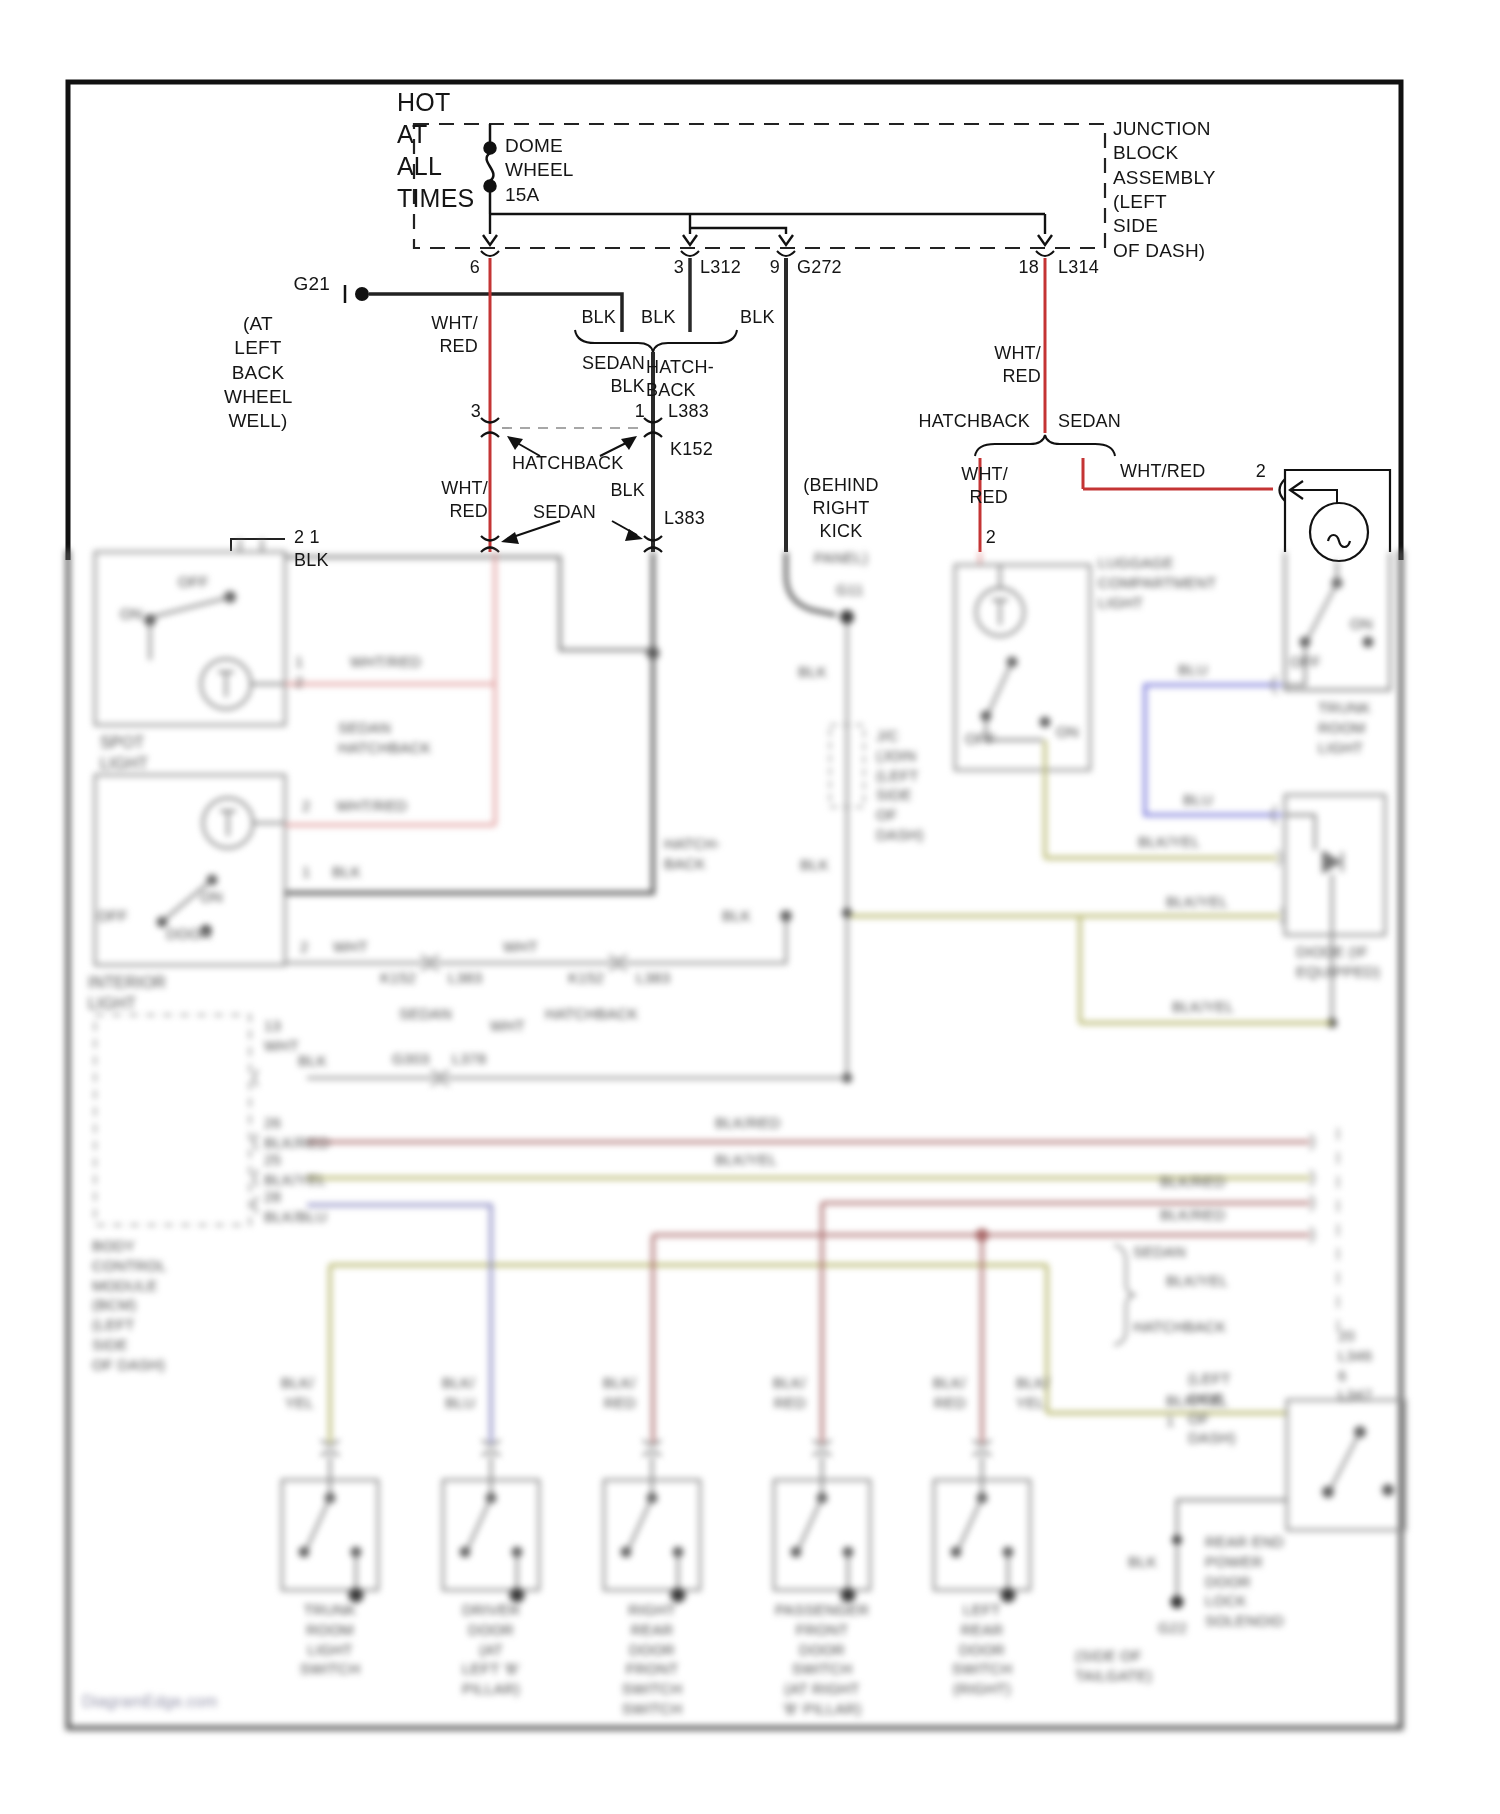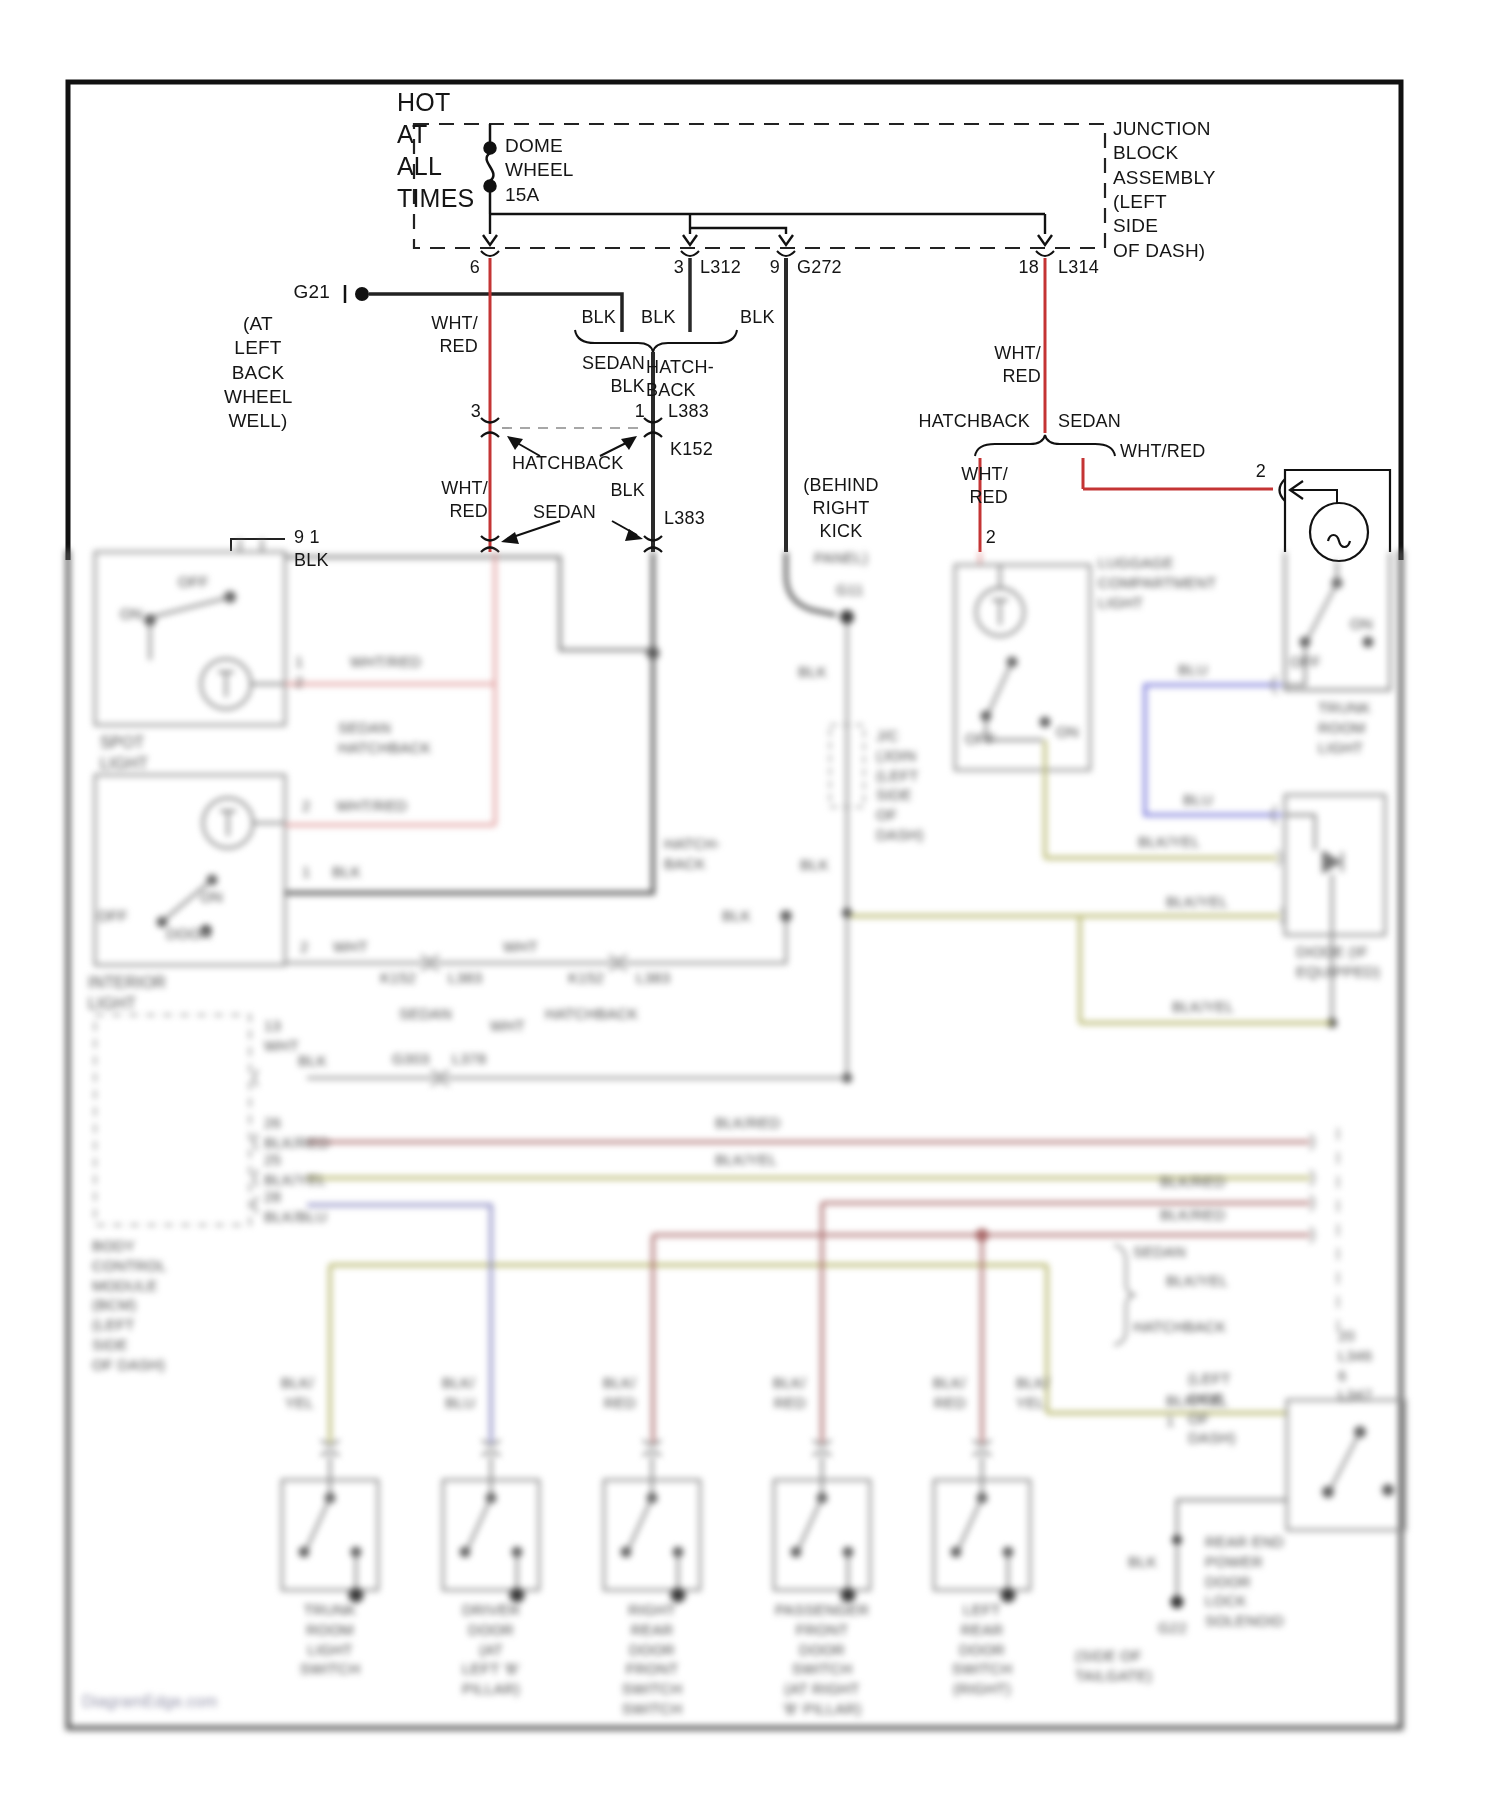--- a/index.html
+++ b/index.html
@@ -300,21 +300,21 @@
   <div class="abs">
     <div class="lbl" style="left:397px;top:86px;font-size:25px">HOT AT ALL TIMES</div>
     <div class="lbl" style="left:505px;top:134px;font-size:19px">DOME
 WHEEL
 15A</div>
     <div class="lbl" style="left:1113px;top:117px;font-size:19px">JUNCTION
 BLOCK ASSEMBLY
 (LEFT
 SIDE
 OF DASH)</div>
-    <div class="lbl ra" style="left:330px;top:280px;font-size:19px">G21</div>
+    <div class="lbl ra" style="left:330px;top:272px;font-size:19px">G21</div>
     <div class="lbl ca" style="left:258px;top:312px;font-size:19px">(AT LEFT BACK
 WHEEL WELL)</div>
     <div class="lbl ra" style="left:480px;top:256px">6</div>
     <div class="lbl ra" style="left:684px;top:256px">3</div>
     <div class="lbl" style="left:700px;top:256px">L312</div>
     <div class="lbl ra" style="left:780px;top:256px">9</div>
     <div class="lbl" style="left:797px;top:256px">G272</div>
     <div class="lbl ra" style="left:1039px;top:256px">18</div>
     <div class="lbl" style="left:1058px;top:256px">L314</div>
     <div class="lbl ra" style="left:478px;top:312px">WHT/
@@ -335,27 +335,27 @@
 RED</div>
     <div class="lbl" style="left:533px;top:501px">SEDAN</div>
     <div class="lbl ra" style="left:645px;top:479px">BLK</div>
     <div class="lbl" style="left:664px;top:507px">L383</div>
     <div class="lbl ra" style="left:1041px;top:342px">WHT/
 RED</div>
     <div class="lbl ra" style="left:1030px;top:410px">HATCHBACK</div>
     <div class="lbl" style="left:1058px;top:410px">SEDAN</div>
     <div class="lbl ra" style="left:1008px;top:463px">WHT/
 RED</div>
-    <div class="lbl" style="left:1120px;top:440px">WHT/RED</div>
+    <div class="lbl" style="left:1120px;top:460px">WHT/RED</div>
     <div class="lbl ra" style="left:1266px;top:460px">2</div>
     <div class="lbl ra" style="left:996px;top:526px">2</div>
     <div class="lbl ca" style="left:841px;top:474px">(BEHIND
 RIGHT
 KICK</div>
-    <div class="lbl" style="left:294px;top:526px">9  1   BLK</div>
+    <div class="lbl" style="left:294px;top:526px">2  1   BLK</div>
   </div>
 
   <div class="abs blurred">
     <div class="lbl b ca" style="left:841px;top:548px">PANEL)</div>
     <div class="lbl b" style="left:836px;top:580px">G11</div>
     <div class="lbl b" style="left:100px;top:732px;font-size:16px">SPOT LIGHT</div>
     <div class="lbl b" style="left:178px;top:572px">OFF</div>
     <div class="lbl b" style="left:120px;top:604px">ON</div>
     <div class="lbl b" style="left:295px;top:652px">1  2</div>
     <div class="lbl b" style="left:350px;top:652px">WHT/RED</div>

